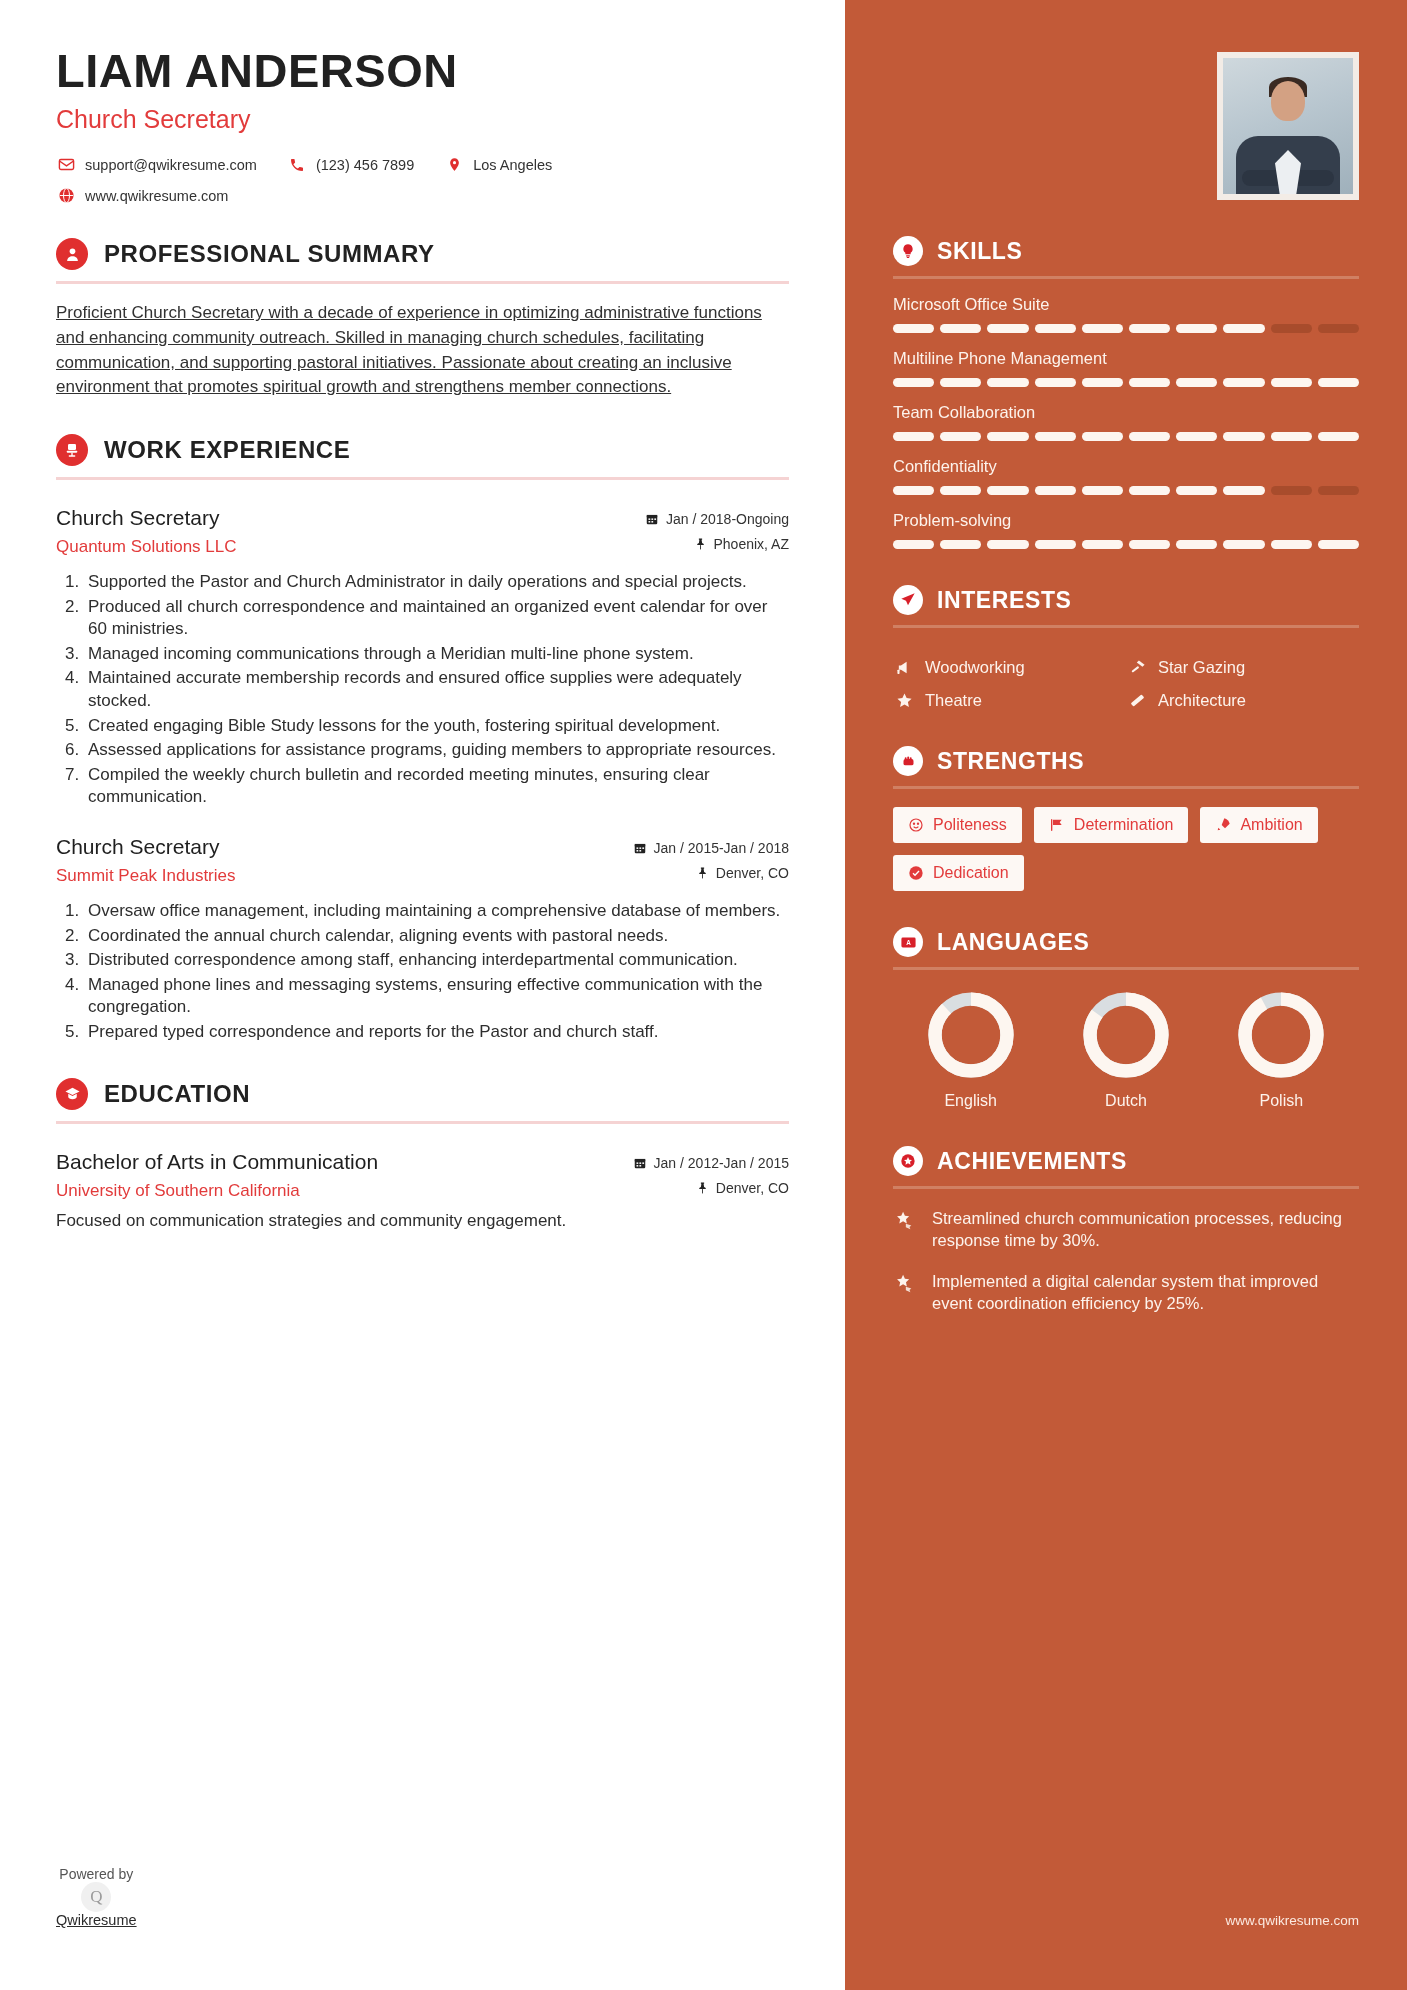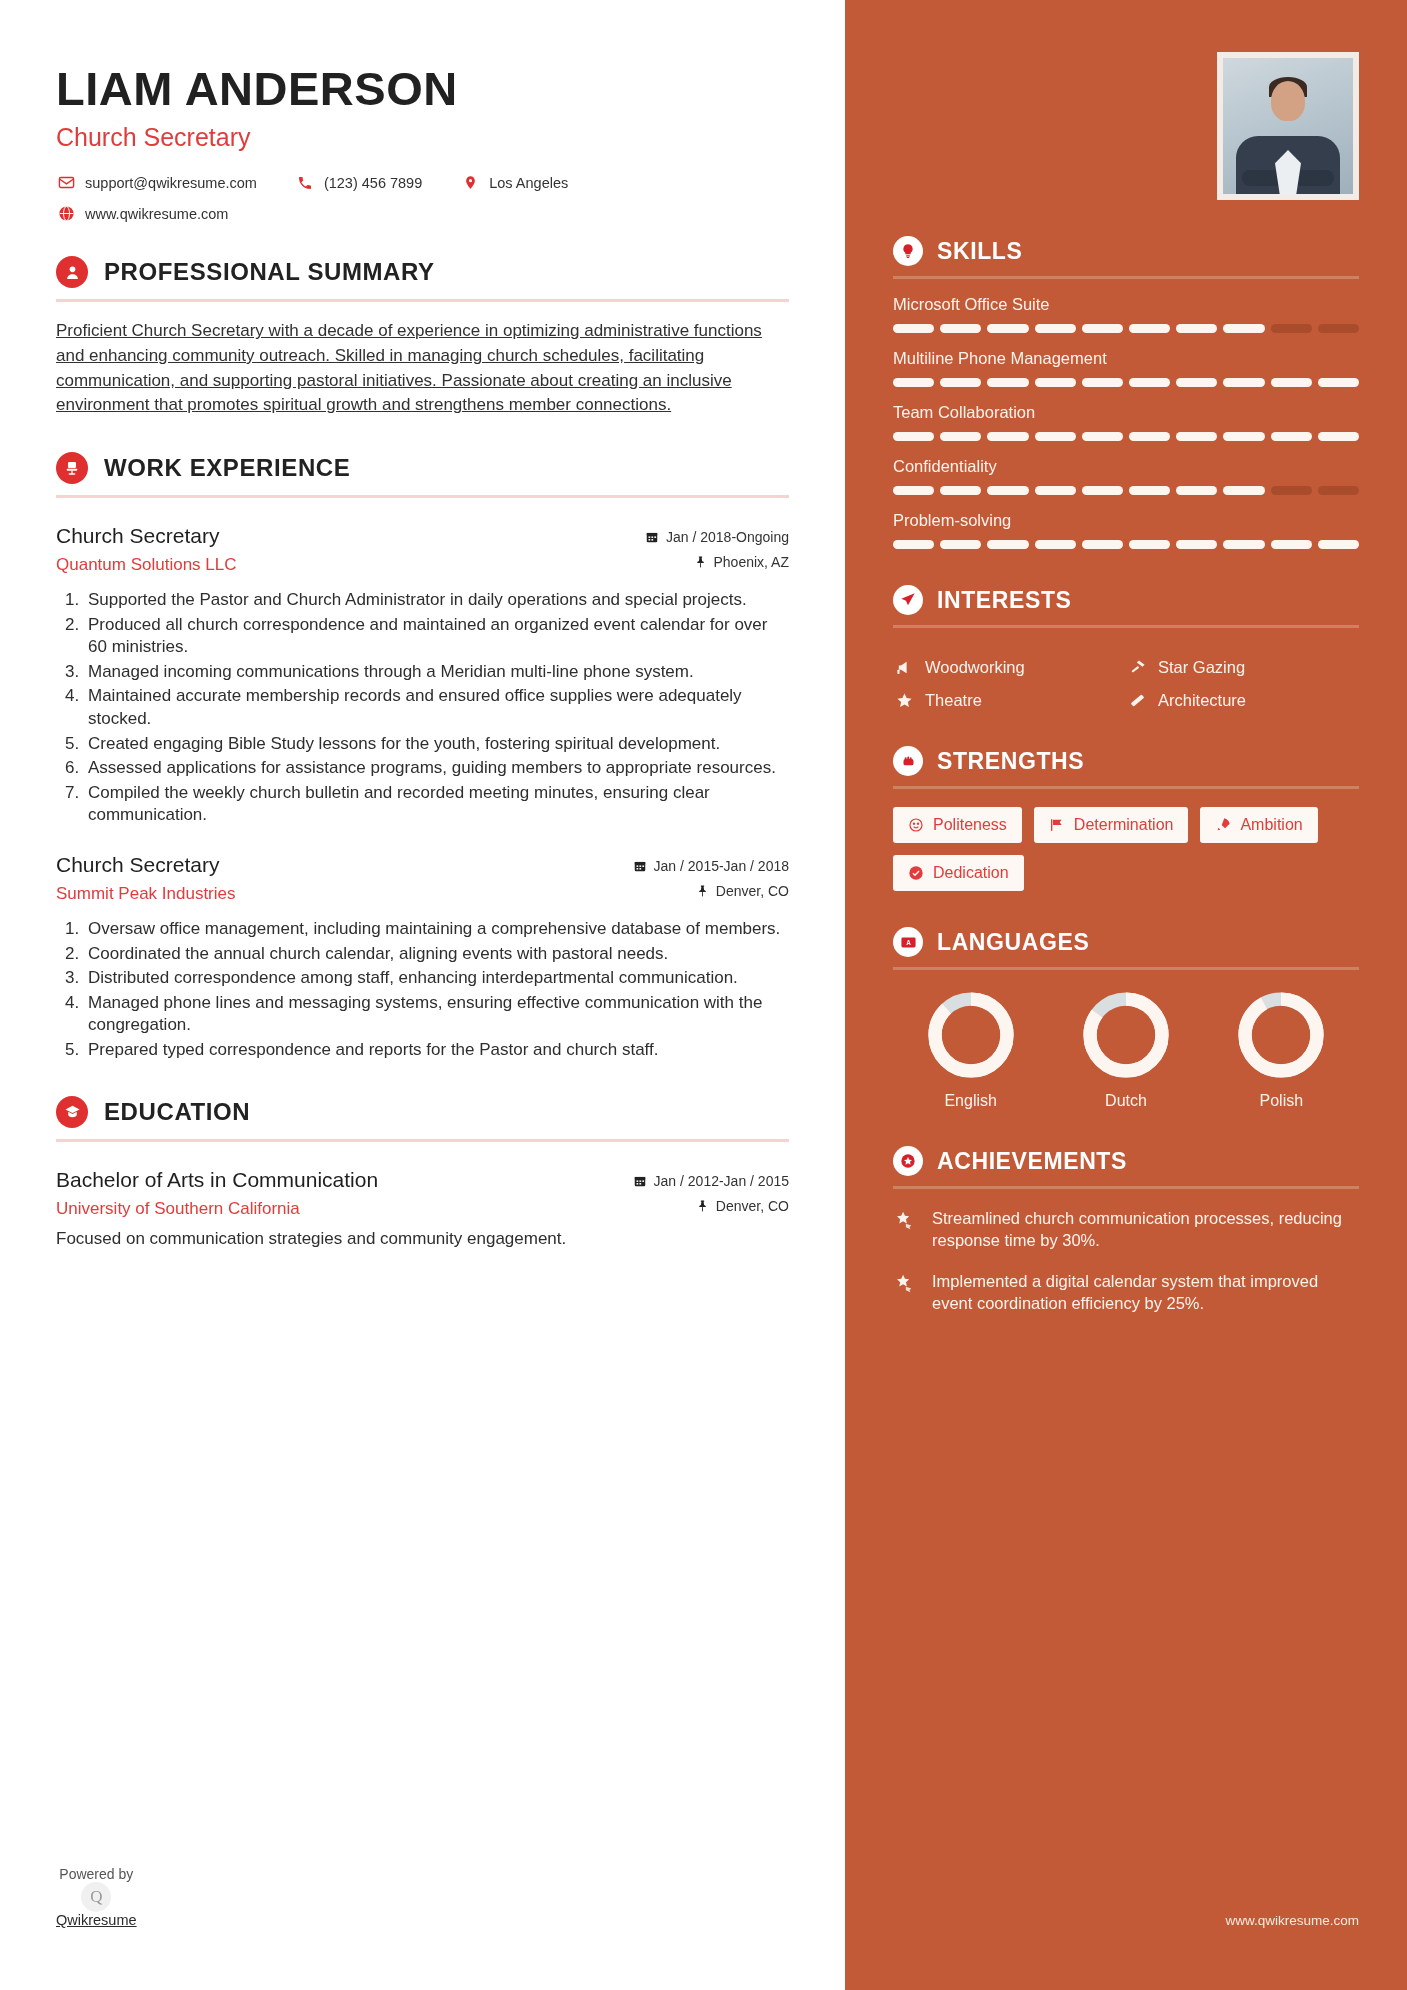--- a/index.html
+++ b/index.html
@@ -9,34 +9,34 @@
     font-family:"Liberation Sans", sans-serif;
     color:#2b2b2b;
     position:relative;
     overflow:hidden;
   }
   .page { display:flex; width:1407px; height:1990px; }
 
   
   .left {
     width:845px;
-    padding:64px 56px 0 56px;
+    padding:46px 56px 0 56px;
     position:relative;
     background:#fff;
   }
   .name {
     font-size:47px; font-weight:bold; letter-spacing:.5px;
     color:#212121; line-height:1.05;
   }
   .role {
     font-size:25px; color:#e23b3b; margin-top:10px; font-weight:400;
   }
   .contact-row {
     display:flex; align-items:center; flex-wrap:wrap;
-    margin-top:22px; gap:8px;
+    margin-top:22px; gap:0px;
   }
   .contact-row.second { margin-top:14px; }
   .contact-item { display:flex; align-items:center; font-size:14.5px; color:#333; margin-right:30px; }
   .contact-item .ci { width:20px; display:flex; align-items:center; justify-content:center; margin-right:9px; }
   .contact-item svg { display:block; }
 
   .sec-head { display:flex; align-items:center; margin-top:34px; }
   .sec-badge {
     width:32px; height:32px; border-radius:50%;
     background:#e02f2f; display:flex; align-items:center; justify-content:center;

